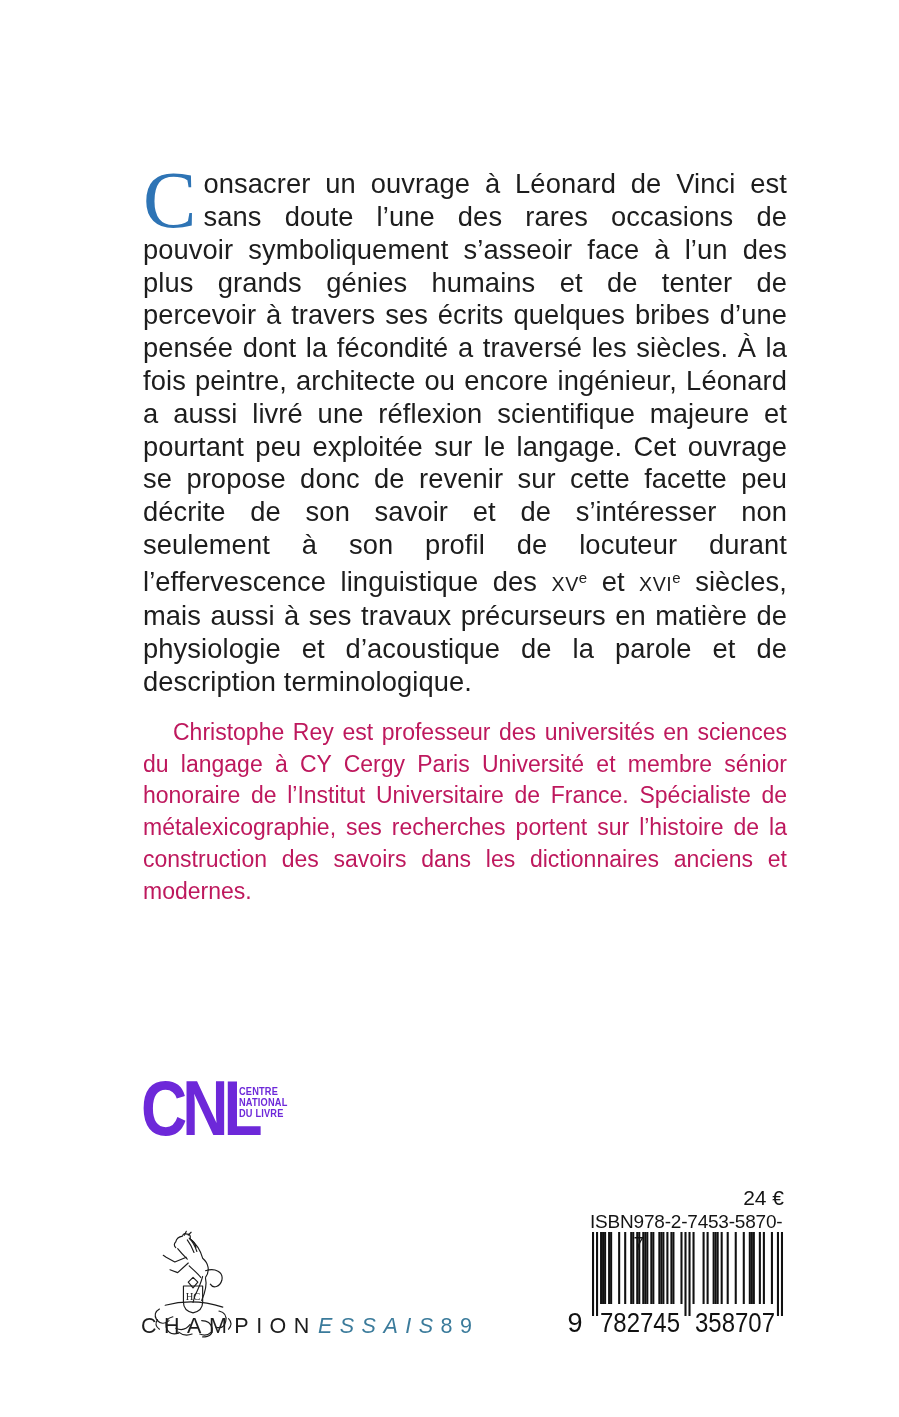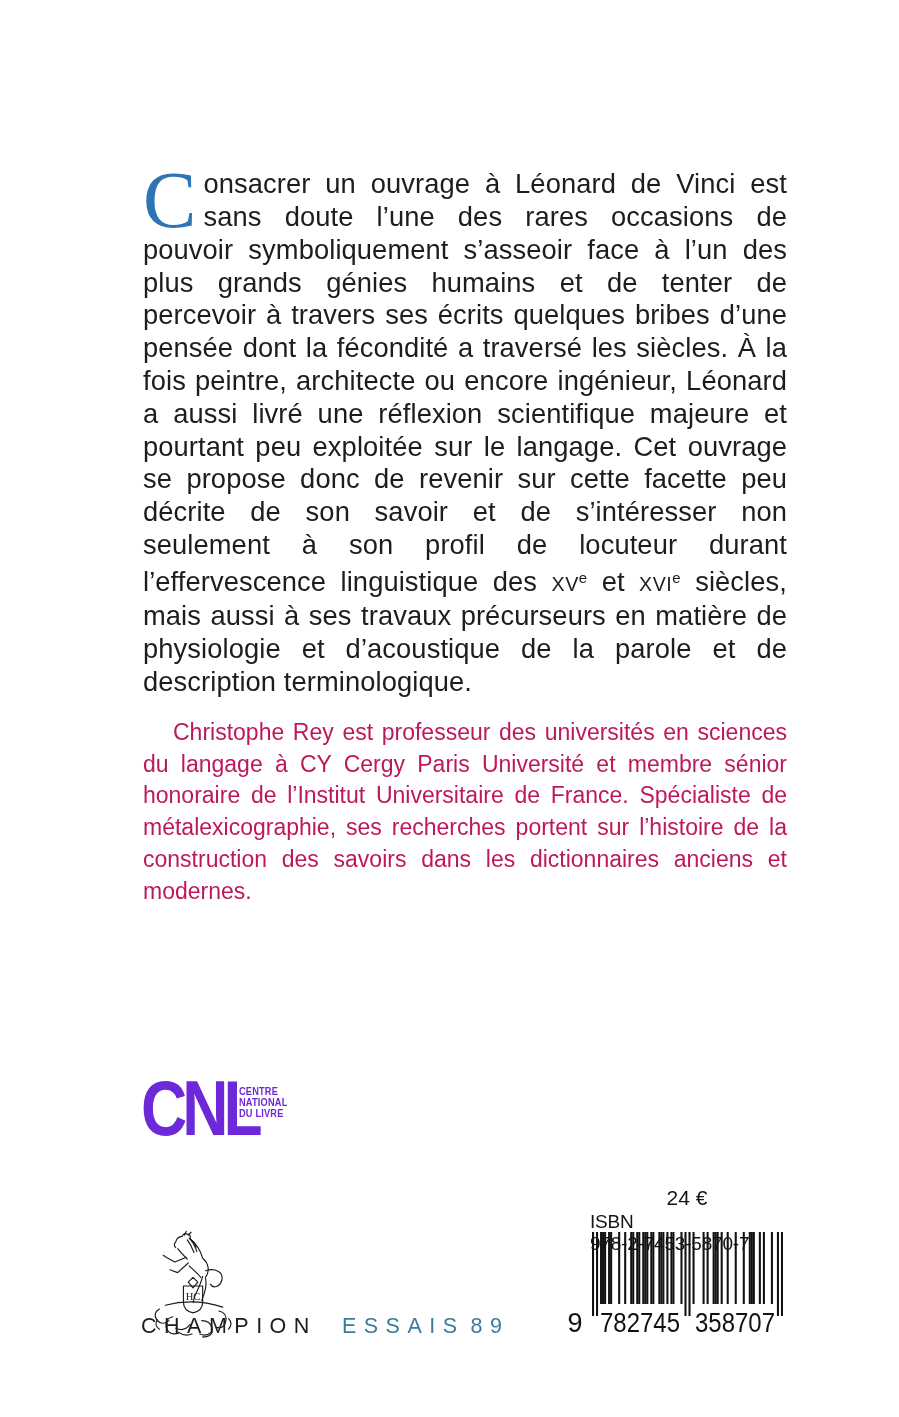--- a/index.html
+++ b/index.html
@@ -39,32 +39,32 @@
     font-size:10.5px;font-weight:bold;line-height:11px;letter-spacing:.2px;
     transform:scaleX(.88);transform-origin:left top;white-space:nowrap;
   }
   
   .horse{position:absolute;left:146px;top:1228px;}
   
   .collection-line{
     position:absolute;left:141px;top:1314px;
     font-size:21.5px;letter-spacing:7.5px;color:#1d1d1d;white-space:nowrap;
   }
-  .collection-line .pub{margin-right:25px;text-align:right;}
+  .collection-line .pub{margin-right:1px;text-align:right;}
   .collection-line .teal{color:#3b7b9b;}
-  .collection-line .col{margin-right:6px;}
+  .collection-line .col{margin-right:0;font-style:italic;}
   
   .price{
     position:absolute;top:1186px;left:590px;width:194px;
-    font-size:21px;text-align:center;color:#141414;
+    font-size:21px;text-align:right;color:#141414;
   }
   .isbn-line{
     position:absolute;top:1211px;left:590px;width:194px;
     display:flex;justify-content:space-between;
-    font-size:19px;letter-spacing:-.2px;color:#141414;flex-direction:column;
+    font-size:19px;letter-spacing:-.2px;color:#141414;
   }
   .barcode{position:absolute;left:562px;top:1232px;width:226px;height:104px;}
 </style>
 </head>
 <body>
 
 <p class="blurb"><span class="dropcap">C</span><span>onsacrer un ouvrage à Léonard de Vinci est sans doute l’une des rares occasions de pouvoir symboliquement s’asseoir face à l’un des plus grands génies humains et de tenter de percevoir à travers ses écrits quelques bribes d’une pensée dont la fécondité a traversé les siècles. À la fois peintre, architecte ou encore ingénieur, Léonard a aussi livré une réflexion scientifique majeure et pourtant peu exploitée sur le langage. Cet ouvrage se propose donc de revenir sur cette facette peu décrite de son savoir et de s’intéresser non seulement à son profil de locuteur durant l’effervescence linguistique des </span><span class="sc">XV</span><span class="sup">e</span><span> et </span><span class="sc">XVI</span><span class="sup">e</span><span> siècles, mais aussi à ses travaux précurseurs en matière de physiologie et d’acoustique de la parole et de description terminologique.</span></p>
 
 <p class="bio">Christophe Rey est professeur des universités en sciences du langage à CY Cergy Paris Université et membre sénior honoraire de l’Institut Universitaire de France. Spécialiste de métalexicographie, ses recherches portent sur l’histoire de la construction des savoirs dans les dictionnaires anciens et modernes.</p>
 

